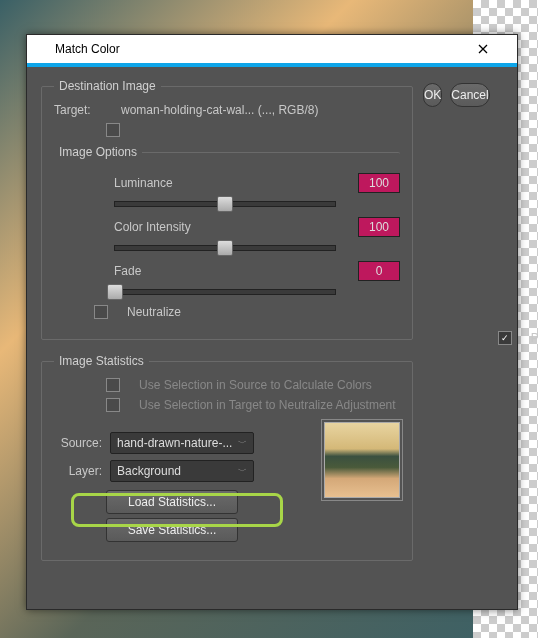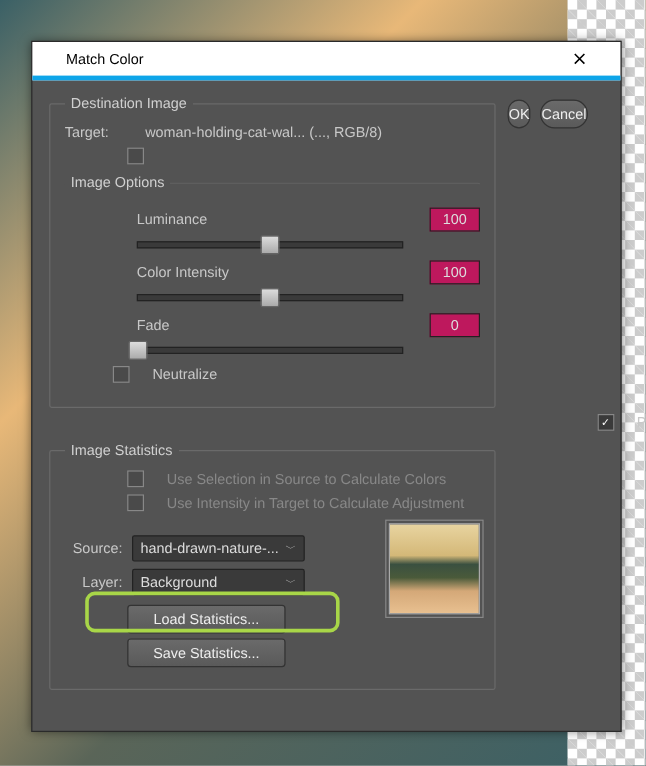--- a/index.html
+++ b/index.html
@@ -3,21 +3,21 @@
 <meta charset="utf-8">
 <style>
 body{margin:0;width:538px;height:638px;background:linear-gradient(135deg,#3a6066 0%,#e8b878 30%,#5a6558 60%,#3a6066 100%);font-family:"Segoe UI",Tahoma,sans-serif;font-size:12px;color:#c8c8c8;position:relative;overflow:hidden}
 .checker{position:absolute;top:0;right:0;width:65px;height:100%;background-image:linear-gradient(45deg,#ccc 25%,transparent 25%,transparent 75%,#ccc 75%),linear-gradient(45deg,#ccc 25%,#fff 25%,#fff 75%,#ccc 75%);background-size:16px 16px;background-position:0 0,8px 8px}
 .dialog{position:absolute;left:26px;top:34px;width:490px;height:574px;background:#535353;box-shadow:0 0 8px rgba(0,0,0,.5);border:1px solid #2a2a2a}
 .titlebar{height:28px;background:#fff;color:#000;display:flex;align-items:center;padding:0 28px;font-size:12px;border-bottom:4px solid #0ea5e9}
 .titlebar .close{margin-left:auto;width:12px;height:12px;display:flex;align-items:center;justify-content:center;cursor:default}
 .body{padding:12px 14px;display:flex;gap:10px}
 .left{flex:1}
 .right{width:80px;display:flex;gap:8px;padding-top:4px}
-fieldset{border:1px solid #6a6a6a;border-radius:2px;margin:0 0 28px 0;padding:10px 12px 14px 12px}
+fieldset{border:1px solid #6a6a6a;border-radius:2px;margin:0 0 14px 0;padding:10px 12px 14px 12px}
 legend{color:#d0d0d0;font-size:12px;padding:0 5px}
 .row{display:flex;align-items:center;gap:19px;margin-bottom:6px}
 .lbl{min-width:48px}
 .check{width:12px;height:12px;border:1px solid #888;background:#4a4a4a;display:inline-flex;align-items:center;justify-content:center;font-size:9px;color:#fff}
 .check.on{background:#3a3a3a}
 .disabled{color:#888}
 .slider-row{margin:4px 0 10px 60px}
 .shead{display:flex;align-items:center;justify-content:space-between;margin-bottom:8px}
 .numbox{width:40px;height:18px;background:#be185d;border:1px solid #222;color:#ddd;text-align:center;line-height:18px;font-size:12px}
 .track{position:relative;height:4px;background:#3a3a3a;border:1px solid #222;width:220px}
@@ -95,21 +95,21 @@
       </fieldset>
 
       <fieldset>
         <legend>Image Statistics</legend>
         <div class="row disabled" style="margin-left:52px">
           <span class="check"></span>
           <span>Use Selection in Source to Calculate Colors</span>
         </div>
         <div class="row disabled" style="margin-left:52px;margin-bottom:14px">
           <span class="check"></span>
-          <span>Use Intensity in Target to Calculate Adjustment</span>
+          <span>Use Selection in Target to Neutralize Adjustment</span>
         </div>
         <div class="statrow">
           <div class="statleft">
             <div class="src-row">
               <span class="lbl" style="text-align:right">Source:</span>
               <div class="select">
                 <span>hand-drawn-nature-...</span>
                 <span class="caret">﹀</span>
               </div>
             </div>

